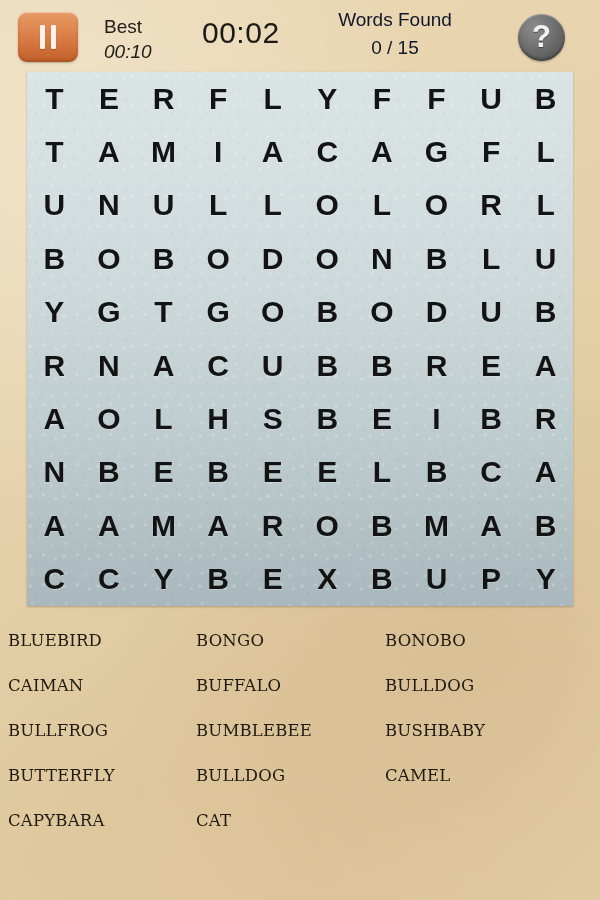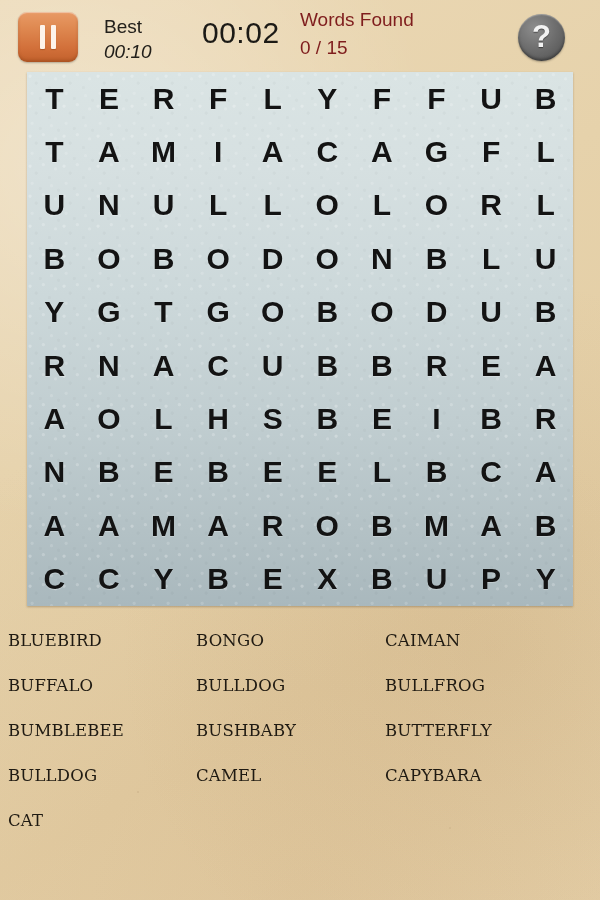--- a/index.html
+++ b/index.html
@@ -92,21 +92,22 @@
     font-size: 30px;
     line-height: 34px;
     color: #1c1a16;
     letter-spacing: .5px;
   }
 
   #words-found-block {
     position: absolute;
     left: 300px; top: 6px;
     width: 190px;
-    color: #7f1d1d;
+    text-align: center;
+    color: #0f172a;
   }
   #words-found-label {
     font-size: 19px;
     line-height: 27px;
   }
   #words-found-count {
     font-size: 19px;
     line-height: 30px;
   }
 
@@ -335,20 +336,21 @@
       <div class="cell">B</div>
       <div class="cell">U</div>
       <div class="cell">P</div>
       <div class="cell">Y</div>
     </div>
 </div>
 
 <div id="word-list">
     <div class="word">BLUEBIRD</div>
     <div class="word">BONGO</div>
+    <div class="word">BONOBO</div>
     <div class="word">CAIMAN</div>
     <div class="word">BUFFALO</div>
     <div class="word">BULLDOG</div>
     <div class="word">BULLFROG</div>
     <div class="word">BUMBLEBEE</div>
     <div class="word">BUSHBABY</div>
     <div class="word">BUTTERFLY</div>
     <div class="word">BULLDOG</div>
     <div class="word">CAMEL</div>
     <div class="word">CAPYBARA</div>

